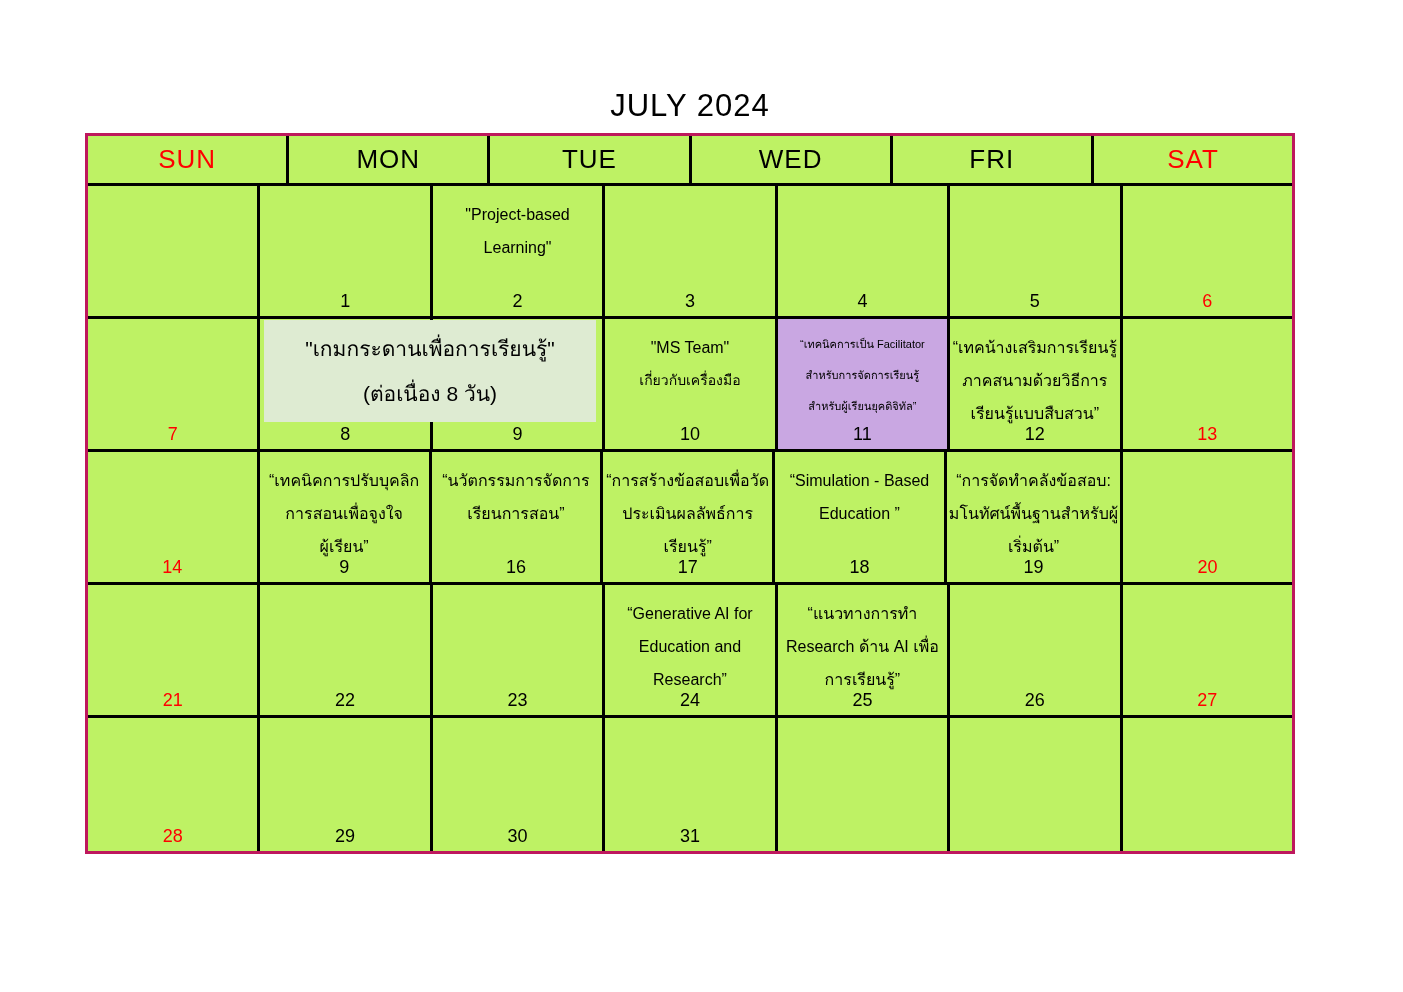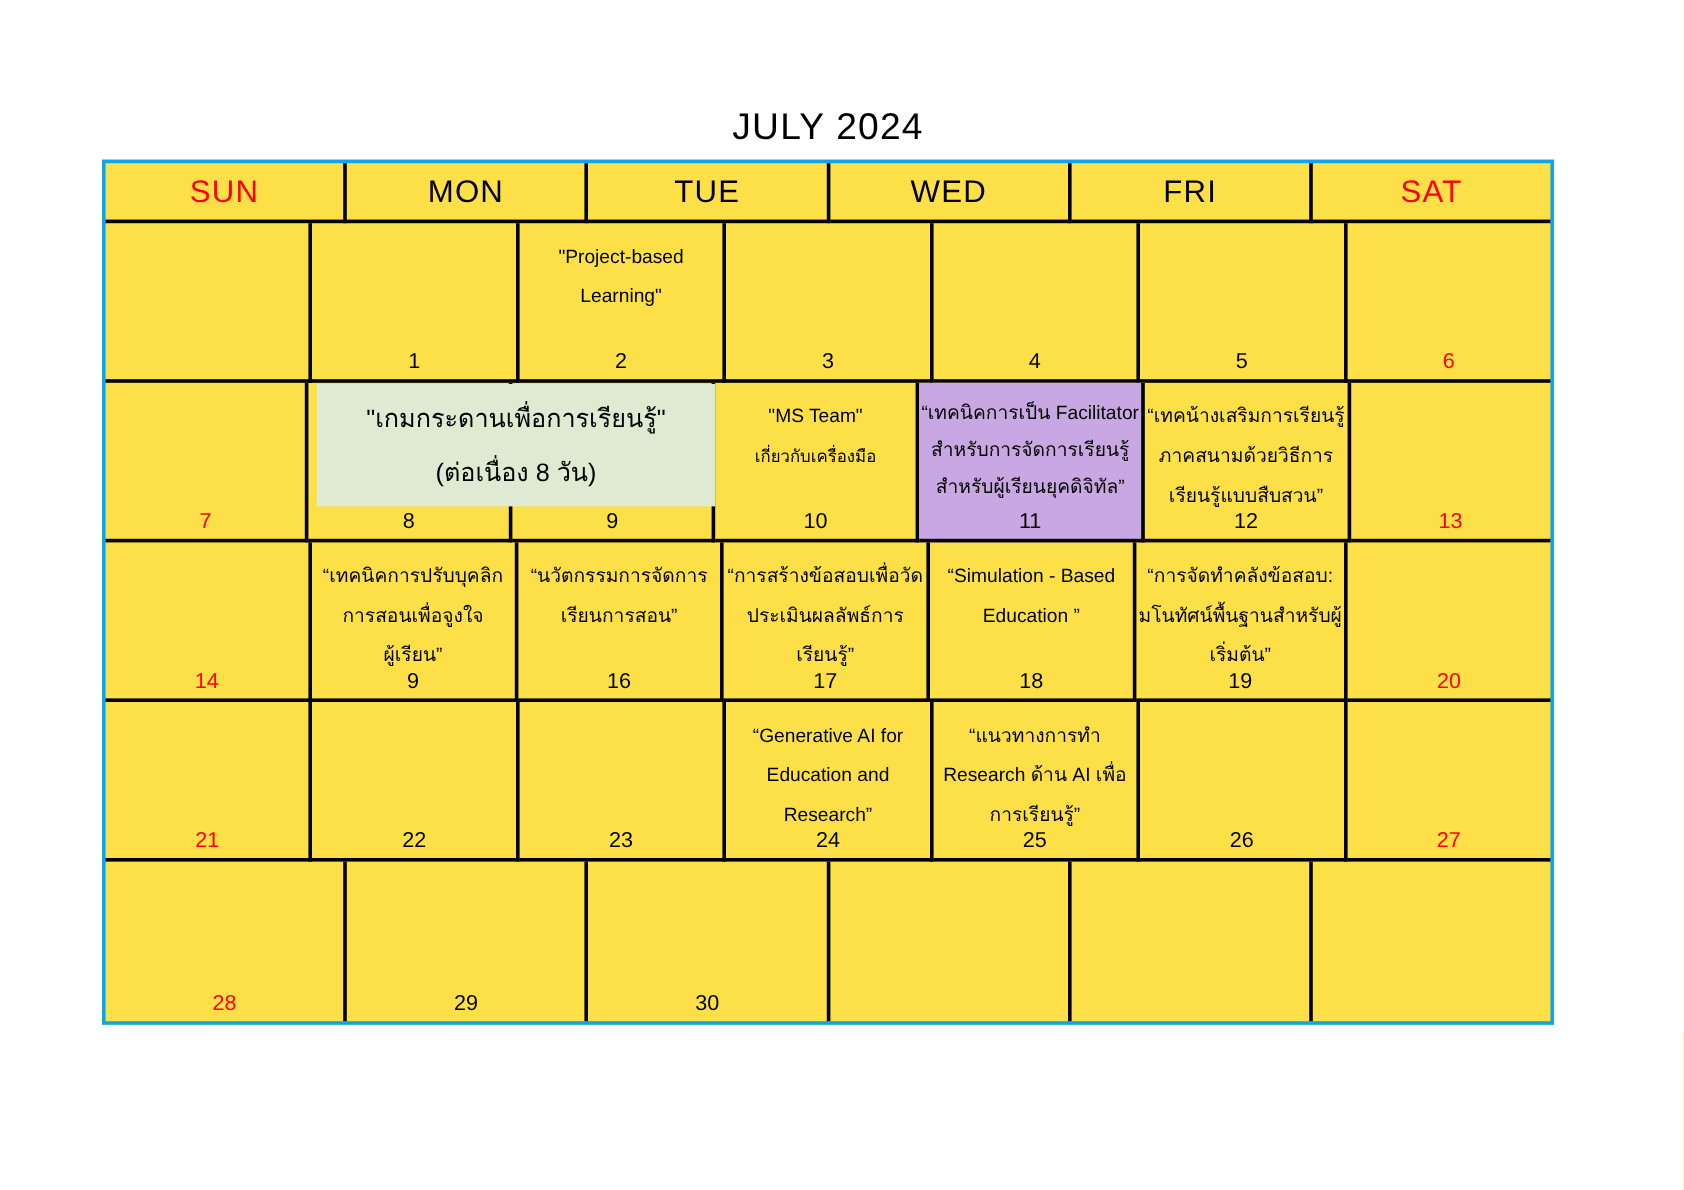--- a/index.html
+++ b/index.html
@@ -6,41 +6,41 @@
   .page{
     position:relative;width:1403px;height:860px;background:#fff;
     font-family:"Liberation Sans",sans-serif;color:#000;overflow:hidden;
   }
   .title{
     position:absolute;left:85px;top:88px;width:1210px;
     text-align:center;font-size:31px;letter-spacing:1px;font-weight:500;
   }
   .calendar{
     position:absolute;left:85px;top:133px;width:1210px;
-    border:3px solid #0ea5e9;box-sizing:border-box;background:#fde047;
+    border:3px solid #be185d;box-sizing:border-box;background:#bef264;
   }
   .hrow{display:flex;height:50px;}
   .hcell{
     flex:1;box-sizing:border-box;border-right:3px solid #000;border-bottom:3px solid #000;
     display:flex;align-items:center;justify-content:center;
     font-size:26px;letter-spacing:1px;
   }
   .hcell:last-child{border-right:none;}
   .wrow{display:flex;height:133px;}
   .cell{
     flex:1;position:relative;box-sizing:border-box;
     border-right:3px solid #000;border-bottom:3px solid #000;
   }
   .cell:last-child{border-right:none;}
   .wrow:last-child .cell{border-bottom:none;}
   .ev{
     padding:12px 2px 0 2px;text-align:center;
     font-size:16px;line-height:33px;white-space:nowrap;
   }
-  .ev.small{font-size:16px;line-height:31px;padding-top:10px;}
+  .ev.small{font-size:11px;line-height:31px;padding-top:10px;}
   .ln.sub{font-size:14px;}
   .num{
     position:absolute;bottom:4px;left:0;right:0;
     text-align:center;font-size:18px;
   }
   .red{color:var(--red,#f00);}
   .span-event{
     position:absolute;left:176px;top:184px;width:332px;height:102px;
     z-index:3;display:flex;flex-direction:column;justify-content:space-evenly;
     align-items:center;text-align:center;font-size:21px;white-space:nowrap;
@@ -208,20 +208,23 @@
           <div class="cell">
             <div class="num red">28</div>
           </div>
           <div class="cell">
             <div class="num">29</div>
           </div>
           <div class="cell">
             <div class="num">30</div>
           </div>
           <div class="cell">
+            <div class="num">31</div>
+          </div>
+          <div class="cell">
             <div class="num"></div>
           </div>
           <div class="cell">
             <div class="num"></div>
           </div>
           <div class="cell">
             <div class="num"></div>
           </div>
         </div>
       </div>

